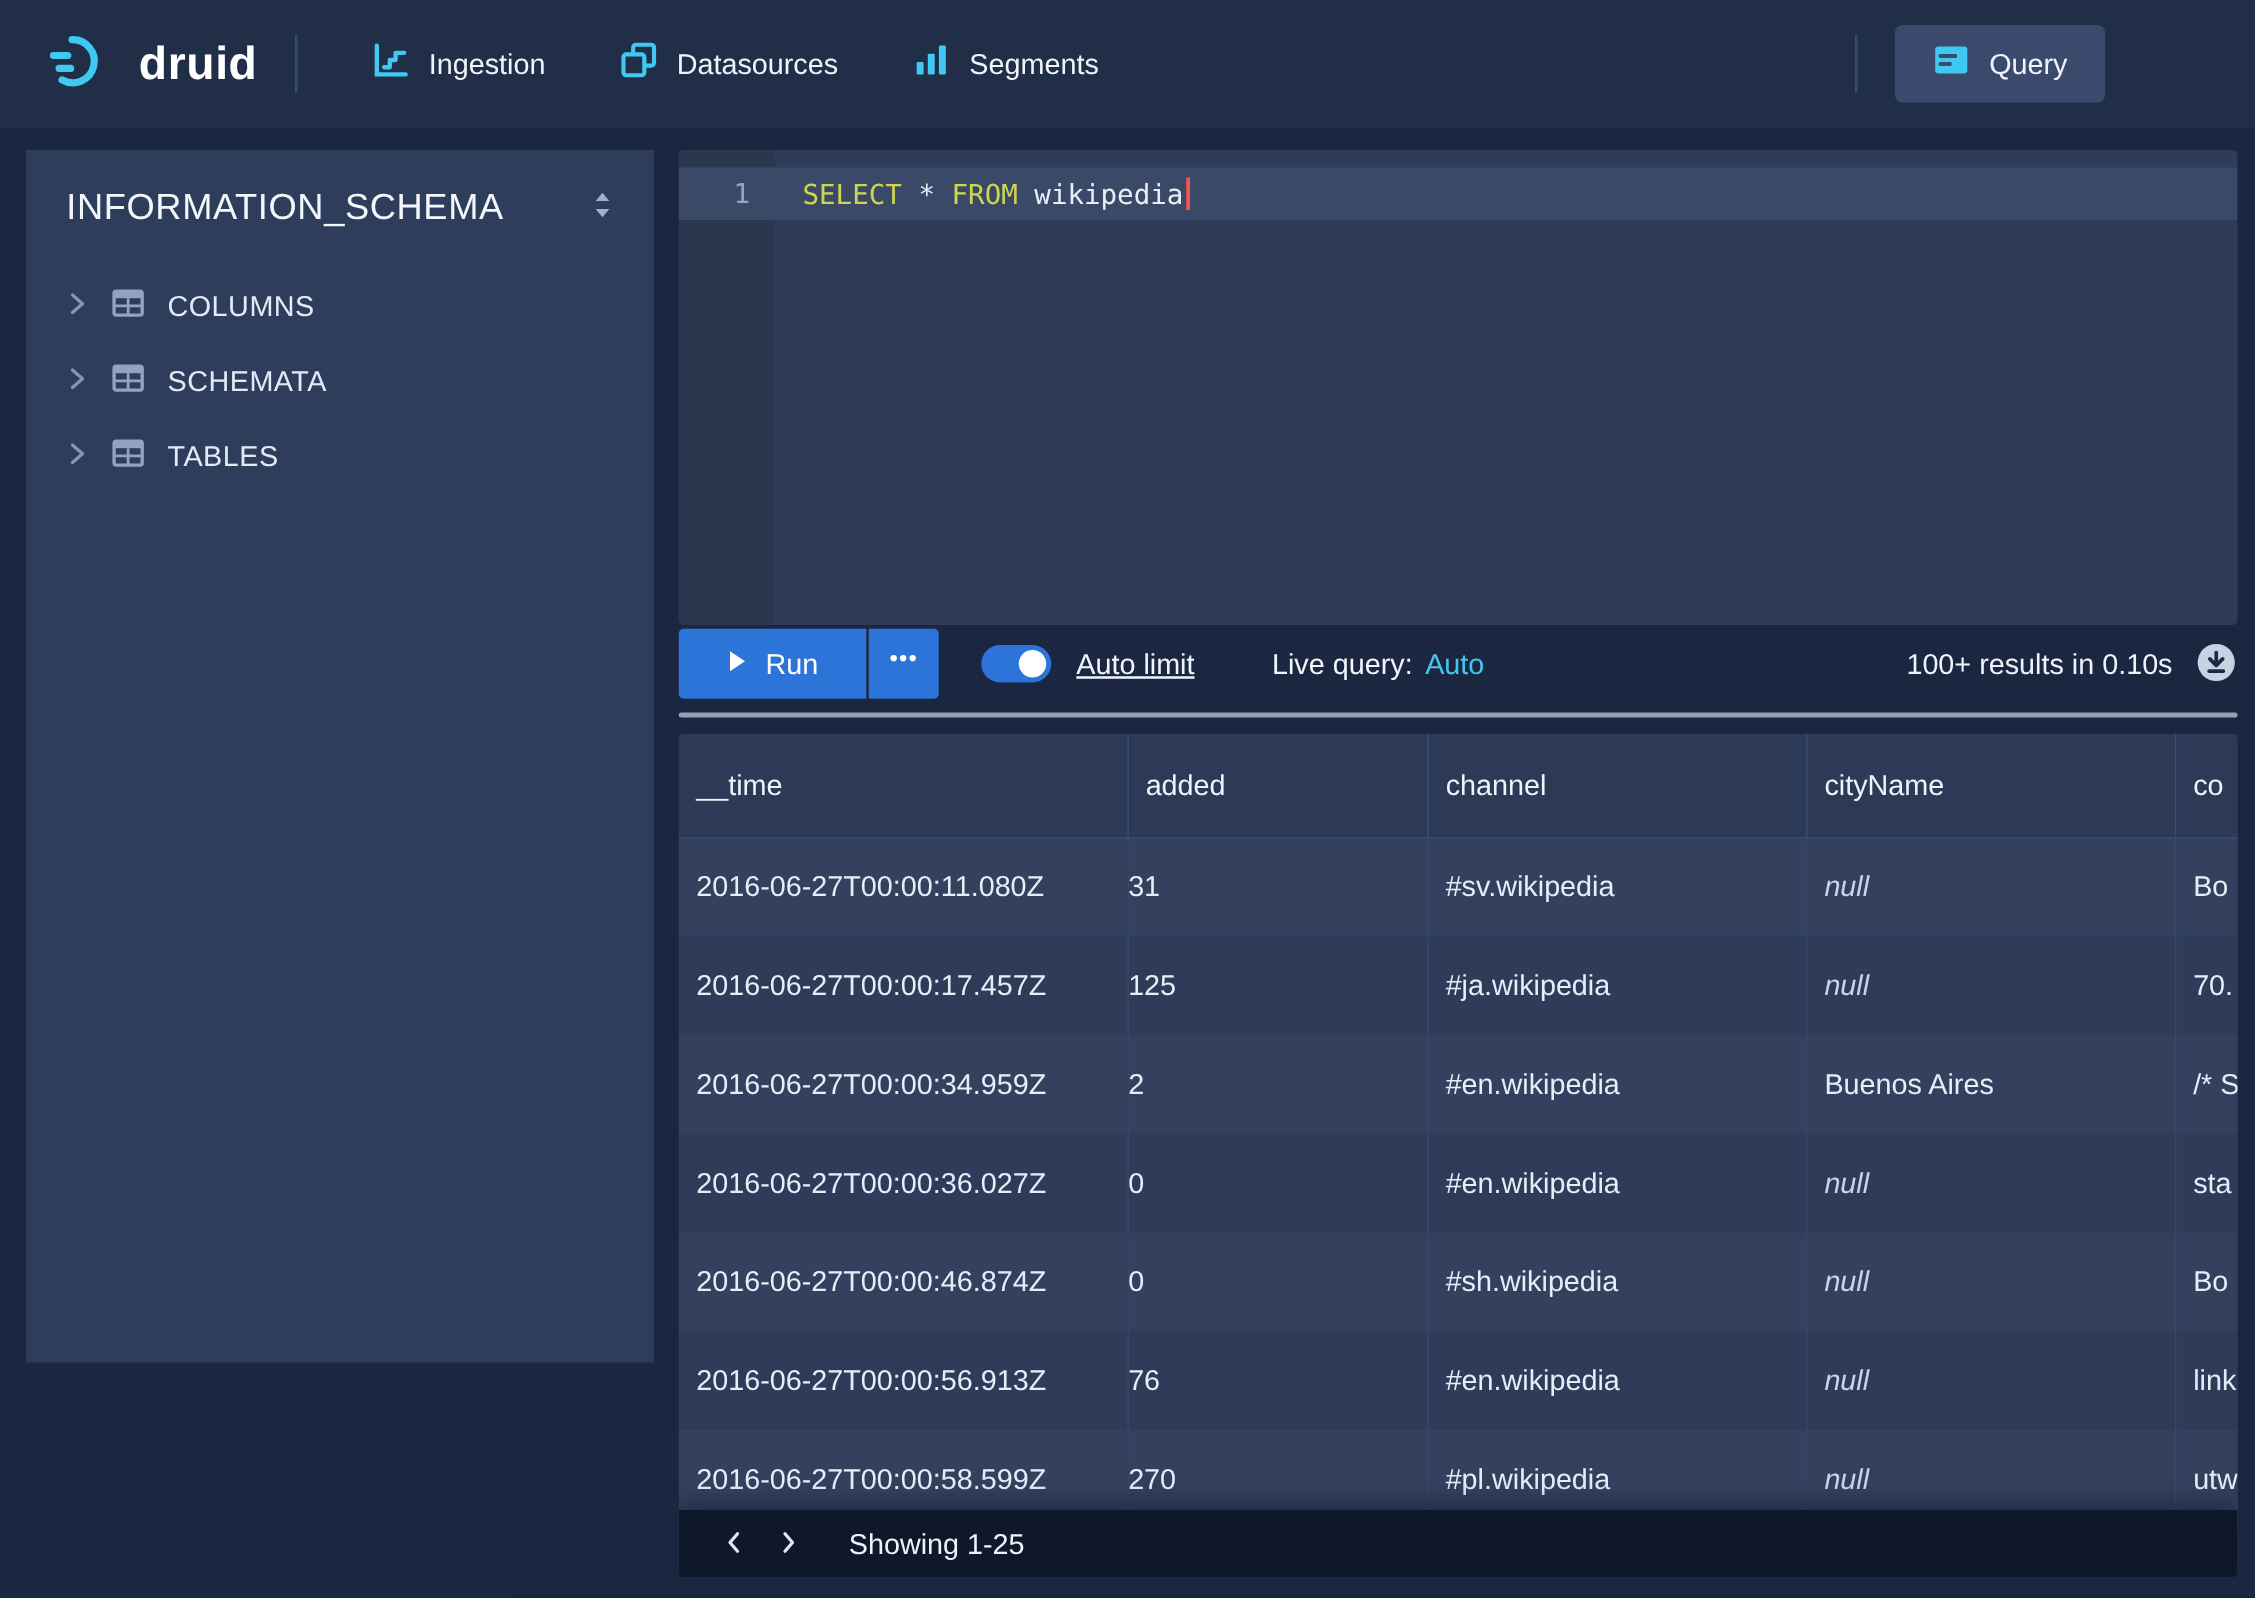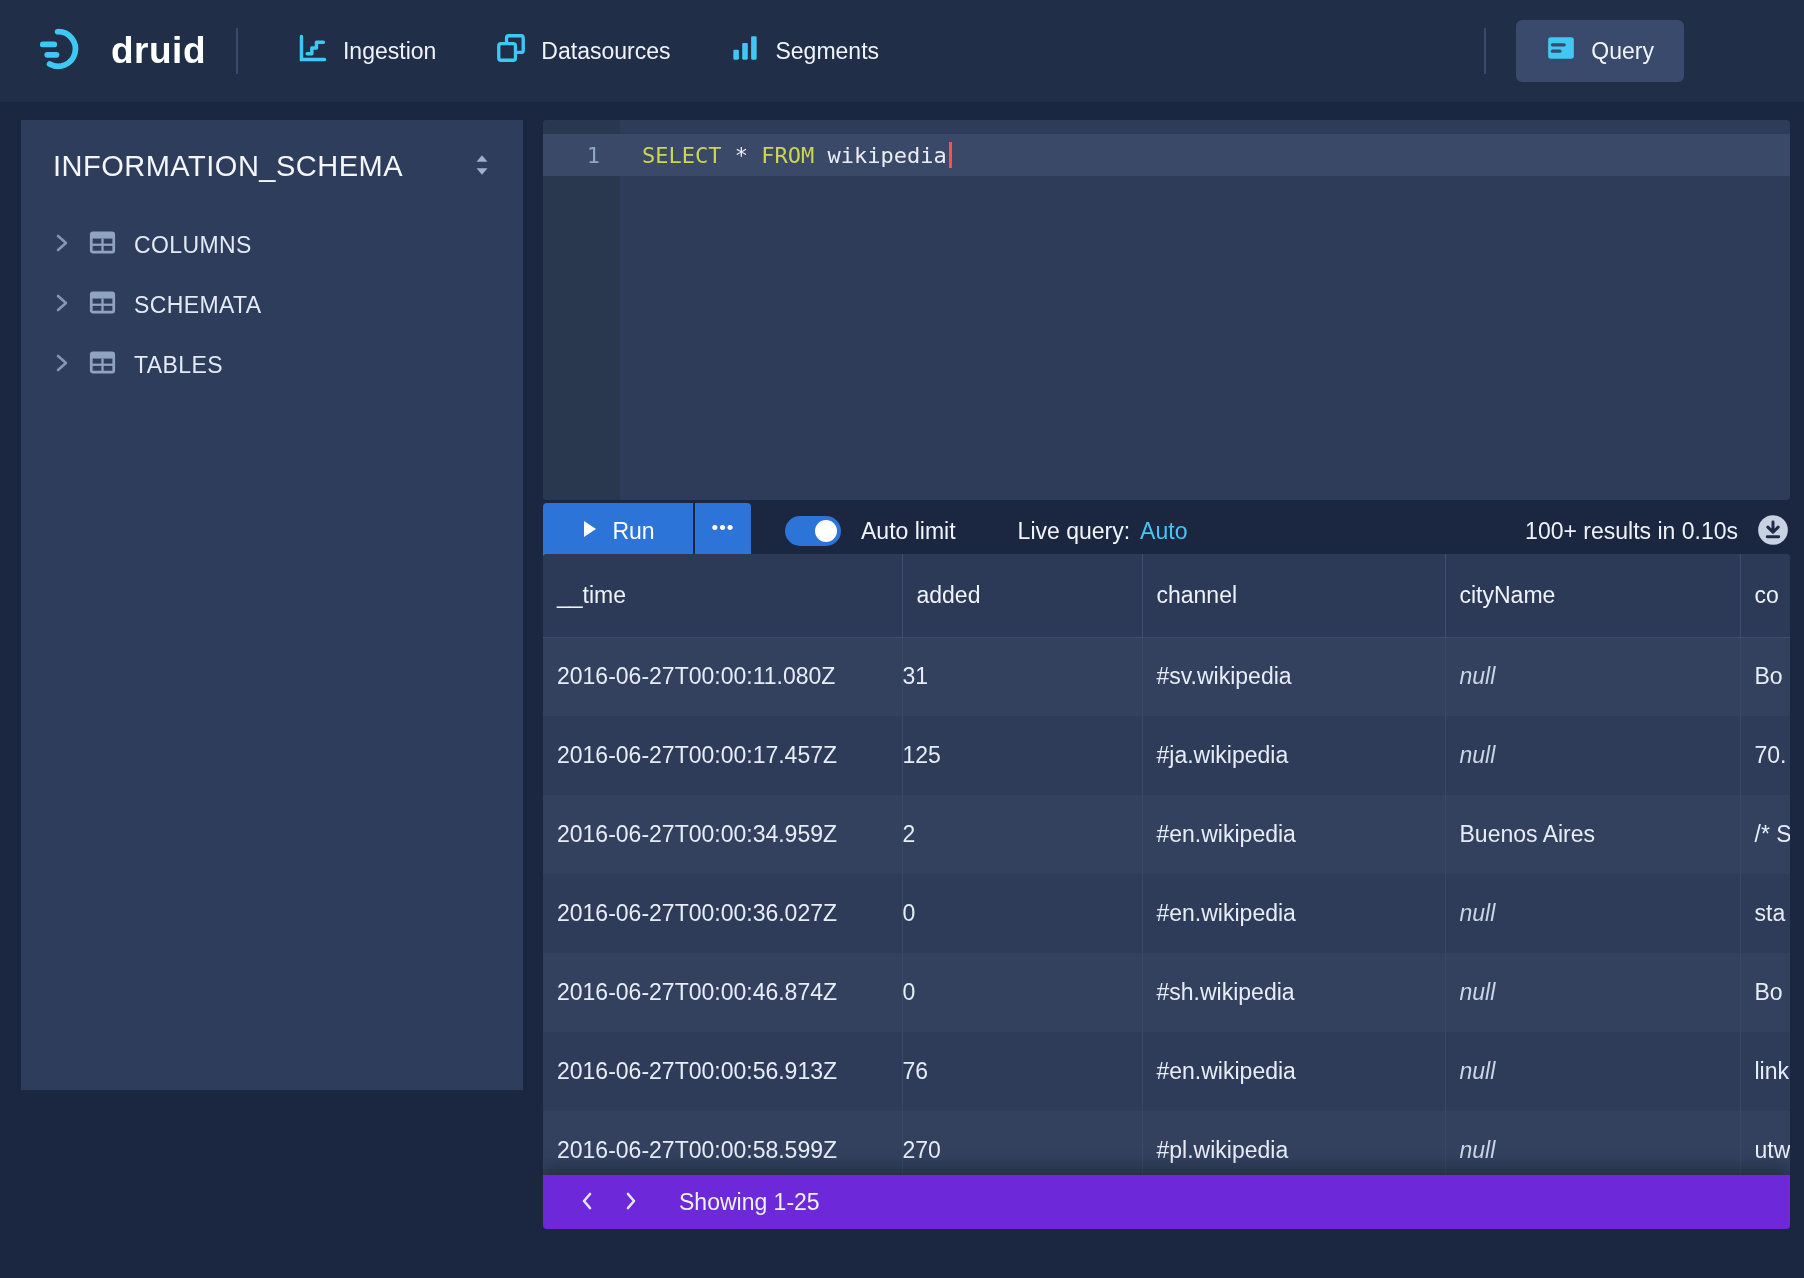--- a/index.html
+++ b/index.html
@@ -50,47 +50,47 @@
              background:#2d74d9; border:none; border-radius:4px 0 0 4px; color:#ffffff;
              font-size:23px; font-weight:500; font-family:inherit; cursor:pointer; }
   .btn-more { width:56px; height:56px; background:#2d74d9; border:none; border-radius:0 4px 4px 0;
               color:#ffffff; font-size:19px; letter-spacing:1px; margin-left:2px; cursor:pointer;
               font-family:inherit; padding-bottom:6px; }
   .toggle { margin-left:34px; width:56px; height:30px; border-radius:16px; background:#2d74d9;
             position:relative; cursor:pointer; flex:0 0 auto; }
   .toggle .knob { position:absolute; right:4px; top:4px; width:22px; height:22px; border-radius:50%;
                   background:#ffffff; }
   .lbl { font-size:23px; color:#f1f5fb; }
-  .auto-limit { margin-left:20px; }
+  .auto-limit { margin-left:20px;text-decoration:underline; }
   .live-label { margin-left:62px; }
   .live-value { margin-left:10px; font-size:23px; color:#45c6f0; cursor:pointer; }
   .spacer { flex:1; }
   .results-info { font-size:23px; color:#eef2f9; }
   .download-btn { margin-left:18px; width:34px; height:34px; background:transparent; border:none;
                   padding:0; cursor:pointer; display:flex; align-items:center; justify-content:center; }
 
   .hr-divider { position:absolute; left:543px; top:570px; width:1247px; height:4px;
                 background:#96a1b6; border-radius:2px; }
 
   
-  .results-panel { position:absolute; left:543px; top:554px; width:1247px; height:675px;
+  .results-panel { position:absolute; left:543px; top:587px; width:1247px; height:675px;
                    background:#2f3d5c; border-radius:4px; overflow:hidden; }
   table { border-collapse:collapse; table-layout:fixed; width:1417px; }
   th { height:83px; background:#2c3a57; text-align:left; font-weight:400; font-size:23px;
        color:#eef2f9; padding:0 0 0 14px; border-right:1px solid #3e4d72;
        border-bottom:1px solid #3e4d72; cursor:pointer; white-space:nowrap; overflow:hidden; }
   td { height:79px; font-size:23px; color:#e7edf7; padding:0 0 0 14px;
        border-right:1px solid #3a4868; cursor:pointer; white-space:nowrap; overflow:hidden; }
   tr:nth-child(odd) td { background:#33415f; }
   tr:nth-child(even) td { background:#2e3c59; }
   td.num { text-align:left; padding-left:0; }
   td.nullv { font-style:italic; color:#ccd5e5; }
   th:last-child, td:last-child { border-right:none; }
 
-  .pagination { position:absolute; left:0; right:0; bottom:0; height:54px; background:#6d28d9;
+  .pagination { position:absolute; left:0; right:0; bottom:0; height:54px; background:#0f172a;
                 display:flex; align-items:center; padding-left:22px;
                 box-shadow:0 -8px 14px rgba(10,16,30,.35); }
   .page-btn { width:44px; height:44px; background:transparent; border:none; display:flex;
               align-items:center; justify-content:center; cursor:pointer; }
   .page-label { margin-left:26px; font-size:23px; color:#eef2f9; }
 </style>
 </head>
 <body>
 
 <div class="app">

